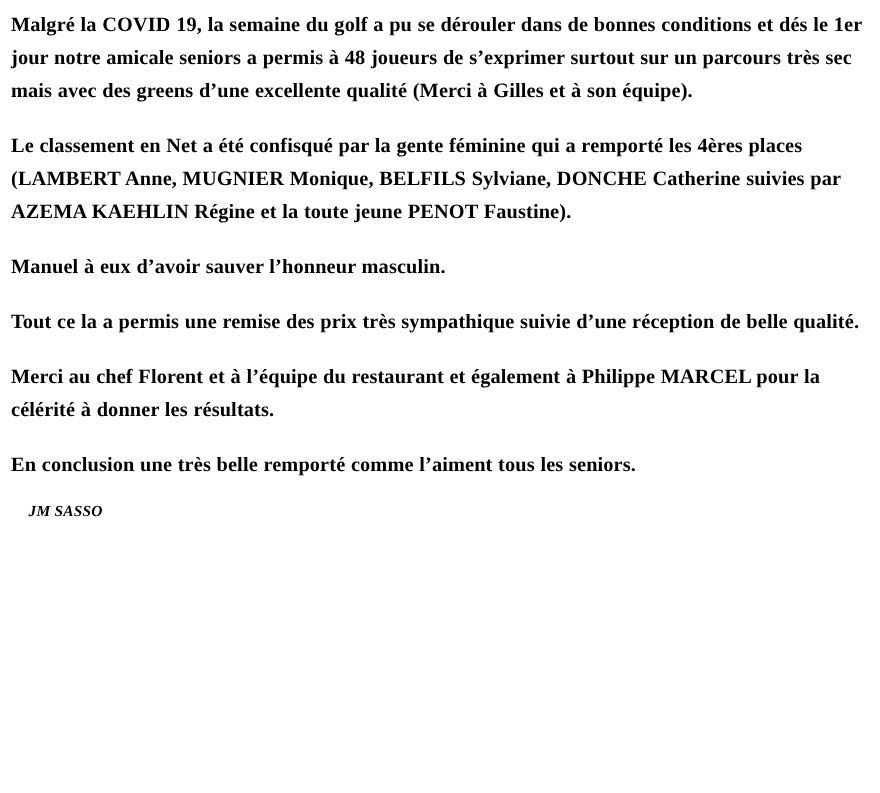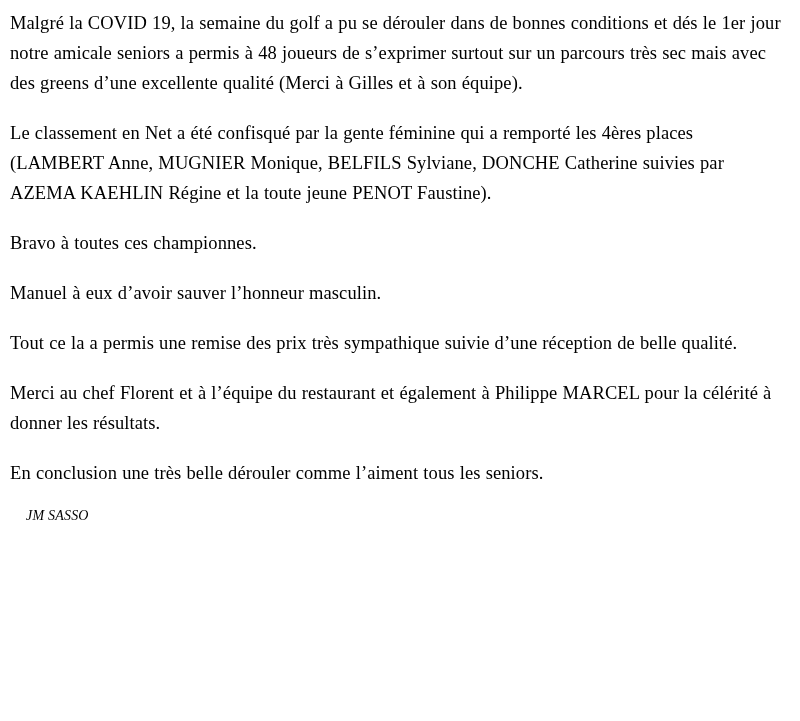--- a/index.html
+++ b/index.html
@@ -13,20 +13,21 @@
     font-family: "Liberation Serif", serif;
     color: #000000;
     overflow: hidden;
   }
   #page {
     width: 800px;
     height: 701px;
     box-sizing: border-box;
     padding: 8px 14px 0 10px;
     position: relative;
+    font-weight: bold;
   }
   .para {
     font-size: 18.5px;
     line-height: 30px;
     margin: 0 0 20px 0;
     text-align: left;
     letter-spacing: 0.1px;
     word-spacing: 0.4px;
   }
   .para.last-block {
@@ -41,21 +42,20 @@
     padding-top: 2px;
   }
 </style>
 </head>
 <body>
 
 <div id="page">
 
   <p class="para">Malgré la COVID 19, la semaine du golf a pu se dérouler dans de bonnes conditions et dés le 1er jour notre amicale seniors a permis à 48 joueurs de s’exprimer surtout sur un parcours très sec mais avec des greens d’une excellente qualité (Merci à Gilles et à son équipe).</p>
   <p class="para">Le classement en Net a été confisqué par la gente féminine qui  a remporté les 4ères places (LAMBERT Anne, MUGNIER Monique, BELFILS Sylviane, DONCHE Catherine suivies par AZEMA KAEHLIN Régine et la toute jeune PENOT Faustine).</p>
-  <p class="para">Bravo à toutes ces championnes.</p>
   <p class="para">Manuel à eux d’avoir sauver l’honneur masculin.</p>
   <p class="para">Tout ce la a permis une remise des prix très sympathique suivie d’une réception de belle qualité.</p>
   <p class="para">Merci au chef Florent et à l’équipe du restaurant et également à Philippe MARCEL pour la célérité à donner les résultats.</p>
-  <p class="para last-block">En conclusion une très belle dérouler comme l’aiment tous les seniors.</p>
+  <p class="para last-block">En conclusion une très belle remporté comme l’aiment tous les seniors.</p>
 
   <p class="signature">JM SASSO</p>
 
 </div>
 
 </body></html>

